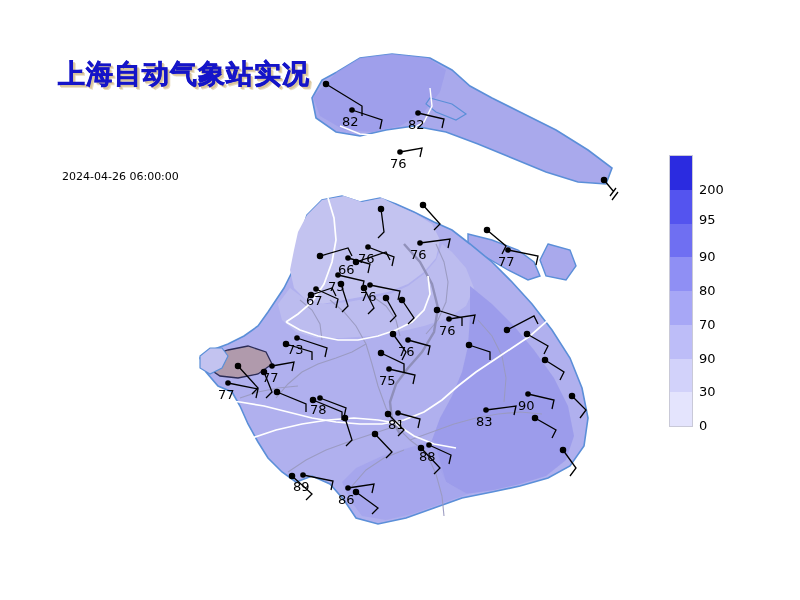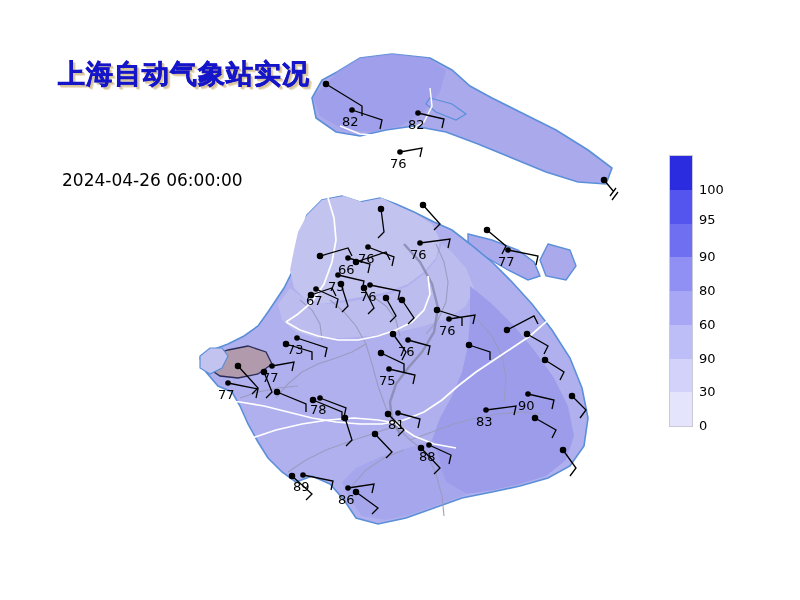--- a/index.html
+++ b/index.html
@@ -20,21 +20,21 @@
     -webkit-text-stroke:0.6px #1414c8;
   }
   .title-sub{
     position:absolute;left:66px;top:124px;
     font-family:"DejaVu Sans",sans-serif;
     font-size:24px;color:#000;white-space:nowrap;
   }
   .title-time{
     position:absolute;left:62px;top:170px;
     font-family:"DejaVu Sans",sans-serif;
-    font-size:17px;color:#000;white-space:nowrap;
+    font-size:11px;color:#000;white-space:nowrap;
   }
 
   
   #legend{position:absolute;left:669px;top:155px;width:22px;height:270px;
           border:1px solid #c9c9d8;box-sizing:content-box;}
   .lg-band{width:22px;}
   .lg-label{position:absolute;left:30px;font-family:"DejaVu Sans",sans-serif;
             font-size:13px;color:#000;white-space:nowrap;transform:translateY(-50%);}
 
   
@@ -394,23 +394,23 @@
       <div class="lg-band" style="height: 33.75px; background: rgb(43, 43, 224);"></div>
       <div class="lg-band" style="height: 33.75px; background: rgb(84, 84, 239);"></div>
       <div class="lg-band" style="height: 33.75px; background: rgb(111, 111, 242);"></div>
       <div class="lg-band" style="height: 33.75px; background: rgb(143, 143, 244);"></div>
       <div class="lg-band" style="height: 33.75px; background: rgb(167, 167, 246);"></div>
       <div class="lg-band" style="height: 33.75px; background: rgb(189, 189, 248);"></div>
       <div class="lg-band" style="height: 33.75px; background: rgb(210, 210, 250);"></div>
       <div class="lg-band" style="height: 33.75px; background: rgb(228, 228, 253);"></div>
     </div>
   <div id="legend-labels">
-      <div class="lg-label" style="position: absolute; left: 699px; top: 188.75px;">100</div>
+      <div class="lg-label" style="position: absolute; left: 699px; top: 188.75px;">200</div>
       <div class="lg-label" style="position: absolute; left: 699px; top: 219px;">95</div>
       <div class="lg-label" style="position: absolute; left: 699px; top: 256.25px;">90</div>
       <div class="lg-label" style="position: absolute; left: 699px; top: 290px;">80</div>
-      <div class="lg-label" style="position: absolute; left: 699px; top: 323.75px;">60</div>
+      <div class="lg-label" style="position: absolute; left: 699px; top: 323.75px;">70</div>
       <div class="lg-label" style="position: absolute; left: 699px; top: 357.5px;">90</div>
       <div class="lg-label" style="position: absolute; left: 699px; top: 391.25px;">30</div>
       <div class="lg-label" style="position: absolute; left: 699px; top: 425px;">0</div>
     </div>
 
 </div>
 
 </body></html>

